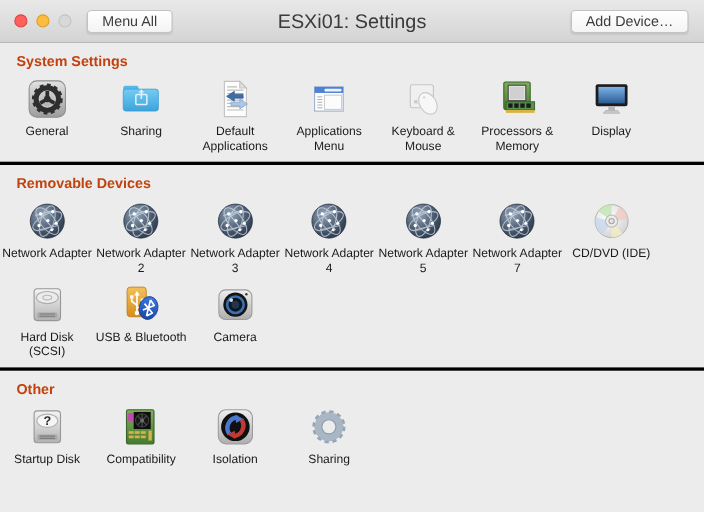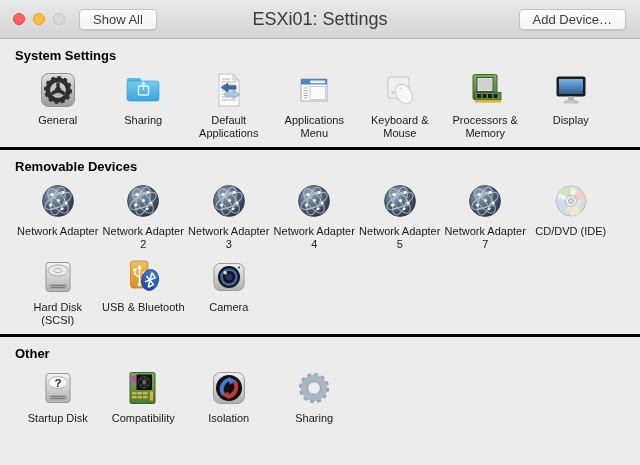--- a/index.html
+++ b/index.html
@@ -16,22 +16,22 @@
   .light.zoom{background:#d8d8d8;border:1px solid #c3c3c3;}
   .tb-btn{margin-left:14px;height:21px;padding:0 13px;display:flex;align-items:center;
     background:linear-gradient(180deg,#ffffff,#f4f4f4);border:1px solid #c3c3c3;border-radius:4px;
     font-size:13px;color:#3c3c3c;box-shadow:0 1px 1px rgba(0,0,0,.08);cursor:default;white-space:nowrap;}
   .tb-btn.right{margin-left:auto;margin-right:14px;}
   .win-title{position:absolute;left:0;right:0;text-align:center;font-size:18px;color:#3a3a3a;pointer-events:none;}
 
   
   .section{padding:6px 0 1px;}
   .section + .section{border-top:3px solid #000000;}
-  .section-title{font-size:13px;font-weight:bold;color:#000000;margin:3px 0 7px 15px;}
-  .grid{display:flex;flex-wrap:wrap;align-items:flex-start;padding-left:15px;}
+  .section-title{font-size:13px;font-weight:bold;color:#c2410c;margin:3px 0 7px 15px;}
+  .grid{display:flex;flex-wrap:wrap;align-items:flex-start;}
   .cell{width:85.5px;display:flex;flex-direction:column;align-items:center;margin-bottom:6px;cursor:default;}
   .icon{width:40px;height:40px;display:block;}
   .cell-label{font-size:11px;line-height:13px;text-align:center;color:#1a1a1a;margin-top:4px;max-width:84px;}
 </style>
 </head>
 <body>
 
 <svg width="0" height="0" style="position:absolute" aria-hidden="true">
 <defs>
   <linearGradient id="g-sq" x1="0" y1="0" x2="0" y2="1">
@@ -288,21 +288,21 @@
 </svg>
 
 <div class="window">
 
   <div class="titlebar">
     <div class="lights">
       <span class="light close"></span>
       <span class="light min"></span>
       <span class="light zoom"></span>
     </div>
-    <button class="tb-btn">Show All</button>
+    <button class="tb-btn">Menu All</button>
     <div class="win-title">ESXi01: Settings</div>
     <button class="tb-btn right">Add Device…</button>
   </div>
 
   <div class="section">
     <div class="section-title">System Settings</div>
     <div class="grid">
       <div class="cell">
         <svg class="icon">
             <use href="#sym-gear-dark"></use>

